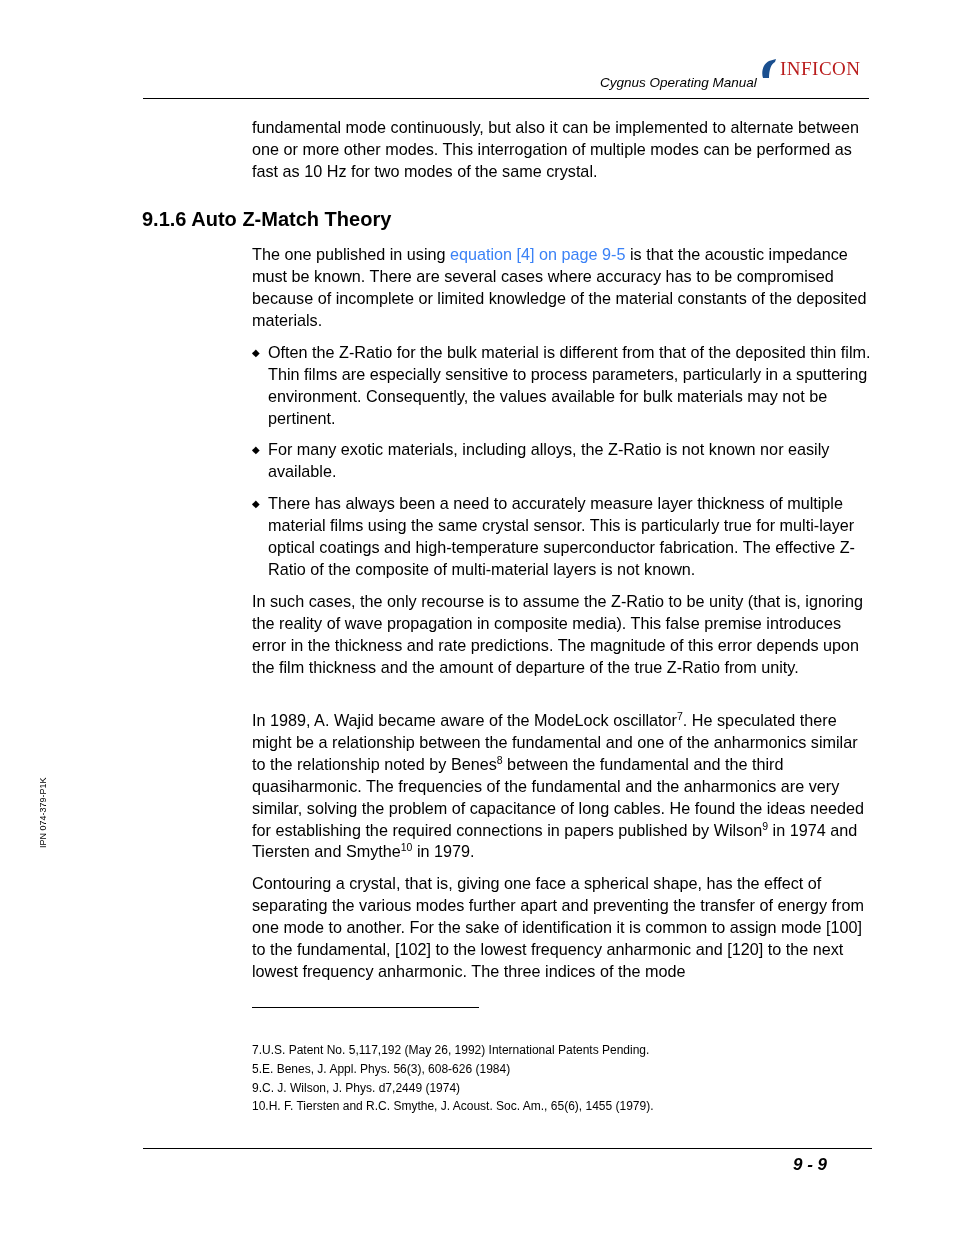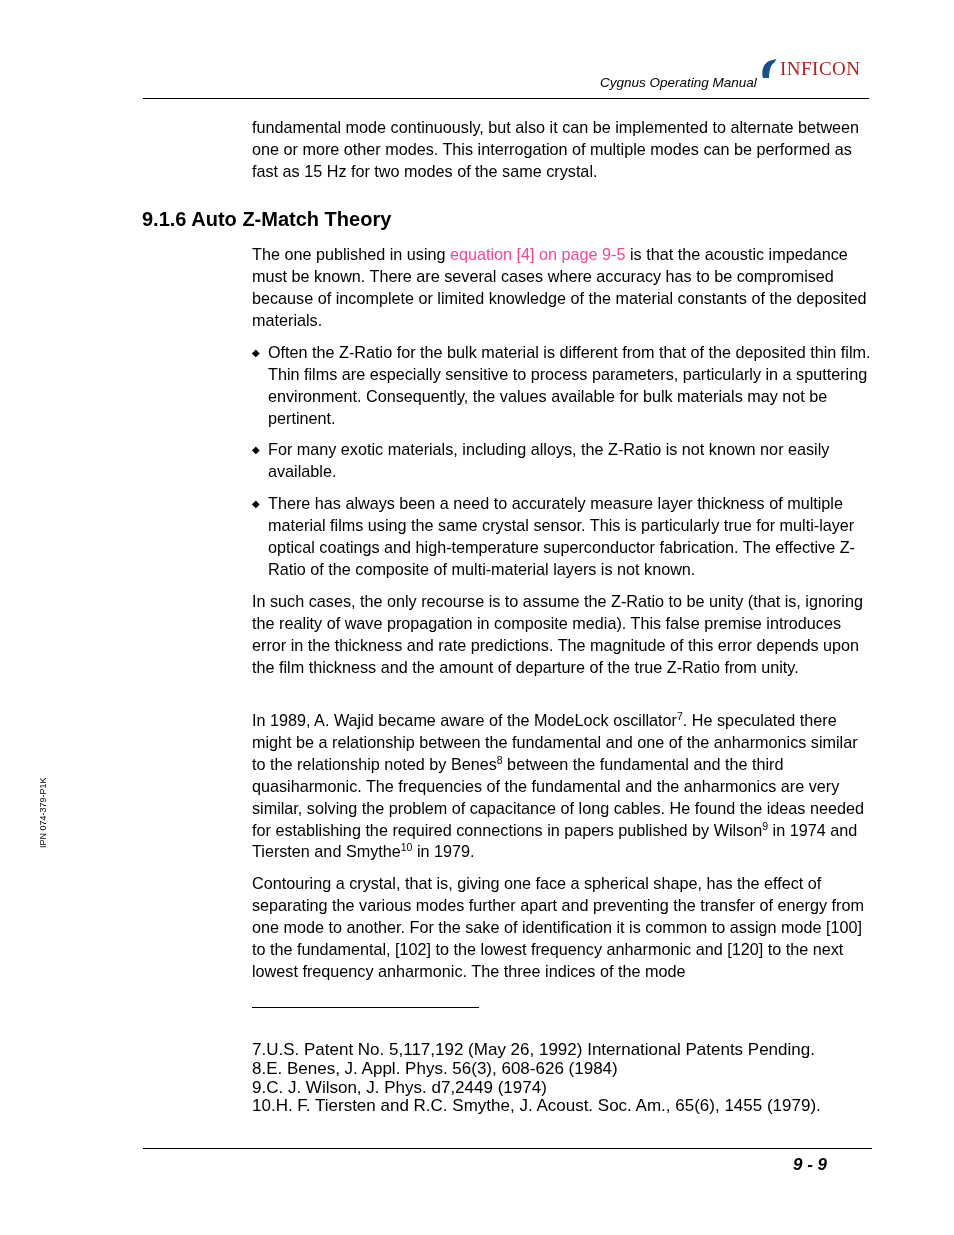--- a/index.html
+++ b/index.html
@@ -5,46 +5,46 @@
   html, body { margin: 0; padding: 0; background: #ffffff; }
   body { width: 954px; height: 1235px; position: relative; overflow: hidden;
          font-family: "Liberation Sans", sans-serif; color: #000; }
   .hdr-title { position: absolute; left: 600px; top: 75px; font-size: 13.5px; font-style: italic; }
   .logo { position: absolute; left: 760px; top: 58px; display: flex; align-items: center; }
   .logo-mark { width: 18px; height: 22px; position: relative; margin-right: 2px; }
   .logo-text { font-family: "Liberation Serif", serif; font-size: 19px; letter-spacing: 0.5px; color: #b91c1c; }
   .hdr-rule { position: absolute; left: 143px; top: 98px; width: 726px; height: 1px; background: #000; }
   .body-block { position: absolute; left: 252px; width: 620px; font-size: 16.2px; line-height: 21.9px; }
   .h { position: absolute; left: 142px; top: 208px; font-size: 20px; font-weight: bold; }
-  .link { color: #ec4899; }
+  .link { color: #3b82f6; }
   .bullet { position: absolute; left: 252px; width: 620px; font-size: 16.2px; line-height: 21.9px; }
   .bullet .mark { position: absolute; left: 0; top: 0; font-size: 10px; }
   .bullet .txt { margin-left: 16px; }
   sup { font-size: 10.5px; line-height: 0; vertical-align: 6px; }
   .side { position: absolute; left: 38px; top: 848px; transform: rotate(-90deg); transform-origin: left top; font-size: 9px; white-space: nowrap; }
   .fn-rule { position: absolute; left: 252px; top: 1007px; width: 227px; height: 1px; background: #000; }
-  .fn { position: absolute; left: 252px; font-size: 17px; line-height: 18.8px; }
+  .fn { position: absolute; left: 252px; font-size: 12px; line-height: 18.8px; }
   .ftr-rule { position: absolute; left: 143px; top: 1148px; width: 729px; height: 1px; background: #000; }
   .pg { position: absolute; left: 793px; top: 1155px; font-size: 17px; font-weight: bold; font-style: italic; }
 </style>
 </head>
 <body>
 
 <div class="hdr-title">Cygnus Operating Manual</div>
 <div class="logo">
   <span class="logo-mark">
     <svg width="18" height="22" viewBox="0 0 18 22">
       <path d="M3 20 C1 14 3 6 9 3 L16 1 L15 4 C11 6 9 12 9 20 Z" fill="#1a4f8f"></path>
     </svg>
   </span>
   <span class="logo-text">INFICON</span>
 </div>
 <div class="hdr-rule"></div>
 
-<div class="body-block" style="top:117px">fundamental mode continuously, but also it can be implemented to alternate between one or more other modes. This interrogation of multiple modes can be performed as fast as 15 Hz for two modes of the same crystal.</div>
+<div class="body-block" style="top:117px">fundamental mode continuously, but also it can be implemented to alternate between one or more other modes. This interrogation of multiple modes can be performed as fast as 10 Hz for two modes of the same crystal.</div>
 
 <div class="h">9.1.6  Auto Z-Match Theory</div>
 
 <div class="body-block" style="top:244px"><span>The one published in using </span><span class="link">equation [4] on page 9-5</span><span> is that the acoustic impedance must be known. There are several cases where accuracy has to be compromised because of incomplete or limited knowledge of the material constants of the deposited materials.</span></div>
 
 <div class="bullet" style="top:342px">
   <span class="mark">◆</span>
   <div class="txt">Often the Z-Ratio for the bulk material is different from that of the deposited thin film. Thin films are especially sensitive to process parameters, particularly in a sputtering environment. Consequently, the values available for bulk materials may not be pertinent.</div>
 </div>
 <div class="bullet" style="top:439px">
@@ -59,18 +59,18 @@
 <div class="body-block" style="top:591px">In such cases, the only recourse is to assume the Z-Ratio to be unity (that is, ignoring the reality of wave propagation in composite media). This false premise introduces error in the thickness and rate predictions. The magnitude of this error depends upon the film thickness and the amount of departure of the true Z-Ratio from unity.</div>
 
 <div class="body-block" style="top:710px"><span>In 1989, A. Wajid became aware of the ModeLock oscillator</span><sup>7</sup><span>. He speculated there might be a relationship between the fundamental and one of the anharmonics similar to the relationship noted by Benes</span><sup>8</sup><span> between the fundamental and the third quasiharmonic. The frequencies of the fundamental and the anharmonics are very similar, solving the problem of capacitance of long cables. He found the ideas needed for establishing the required connections in papers published by Wilson</span><sup>9</sup><span> in 1974 and Tiersten and Smythe</span><sup>10</sup><span> in 1979.</span></div>
 
 <div class="body-block" style="top:873px">Contouring a crystal, that is, giving one face a spherical shape, has the effect of separating the various modes further apart and preventing the transfer of energy from one mode to another. For the sake of identification it is common to assign mode [100] to the fundamental, [102] to the lowest frequency anharmonic and [120] to the next lowest frequency anharmonic. The three indices of the mode</div>
 
 <div class="side">IPN 074-379-P1K</div>
 
 <div class="fn-rule"></div>
 <div class="fn" style="top:1041px">7.U.S. Patent No. 5,117,192 (May 26, 1992) International Patents Pending.</div>
-<div class="fn" style="top:1060px">8.E. Benes, J. Appl. Phys. 56(3), 608-626 (1984)</div>
+<div class="fn" style="top:1060px">5.E. Benes, J. Appl. Phys. 56(3), 608-626 (1984)</div>
 <div class="fn" style="top:1079px">9.C. J. Wilson, J. Phys. d7,2449 (1974)</div>
 <div class="fn" style="top:1097px">10.H. F. Tiersten and R.C. Smythe, J. Acoust. Soc. Am., 65(6), 1455 (1979).</div>
 
 <div class="ftr-rule"></div>
 <div class="pg">9 - 9</div>
 
 </body></html>

